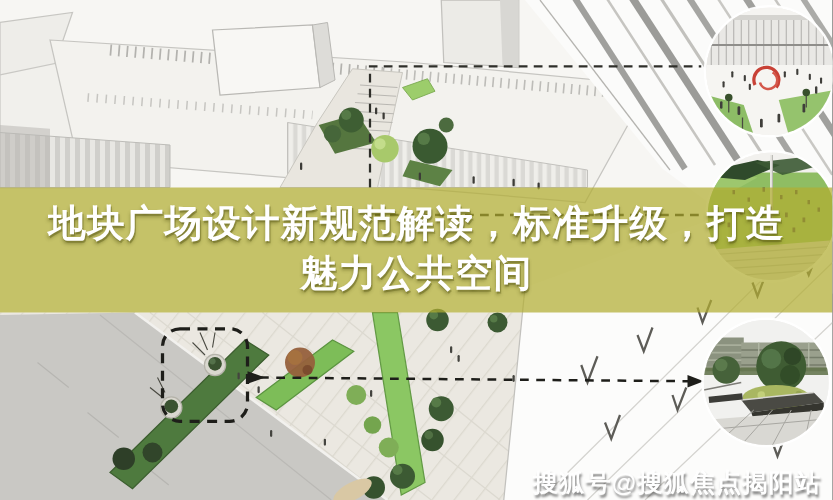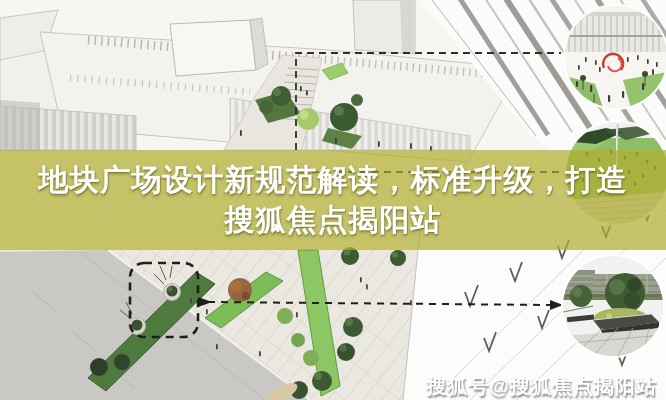--- a/index.html
+++ b/index.html
@@ -364,18 +364,18 @@
           <line x1="80" y1="100" x2="86" y2="72"></line>
         <line x1="0" y1="88" x2="100" y2="79"></line>
       </g>
       <rect x="4" y="60" width="27" height="5" fill="#3c3c38" transform="rotate(-6 17 62)"></rect>
       <line x1="0" y1="56" x2="30" y2="50" stroke="#7d7c77" stroke-width="1.2"></line>
     </svg>
   </div>
 
   <div class="band" style="background-color: rgba(177, 173, 50, 0.72);">
     <div class="line" style="color: rgb(255, 255, 255);">地块广场设计新规范解读，标准升级，打造</div>
-    <div class="line" style="color: rgb(255, 255, 255);">搜狐焦点揭阳站</div>
+    <div class="line" style="color: rgb(255, 255, 255);">魅力公共空间</div>
   </div>
 
   <div class="watermark" style="color: rgb(255, 255, 255);">搜狐号@搜狐焦点揭阳站</div>
 
 </div>
 
 </body></html>

